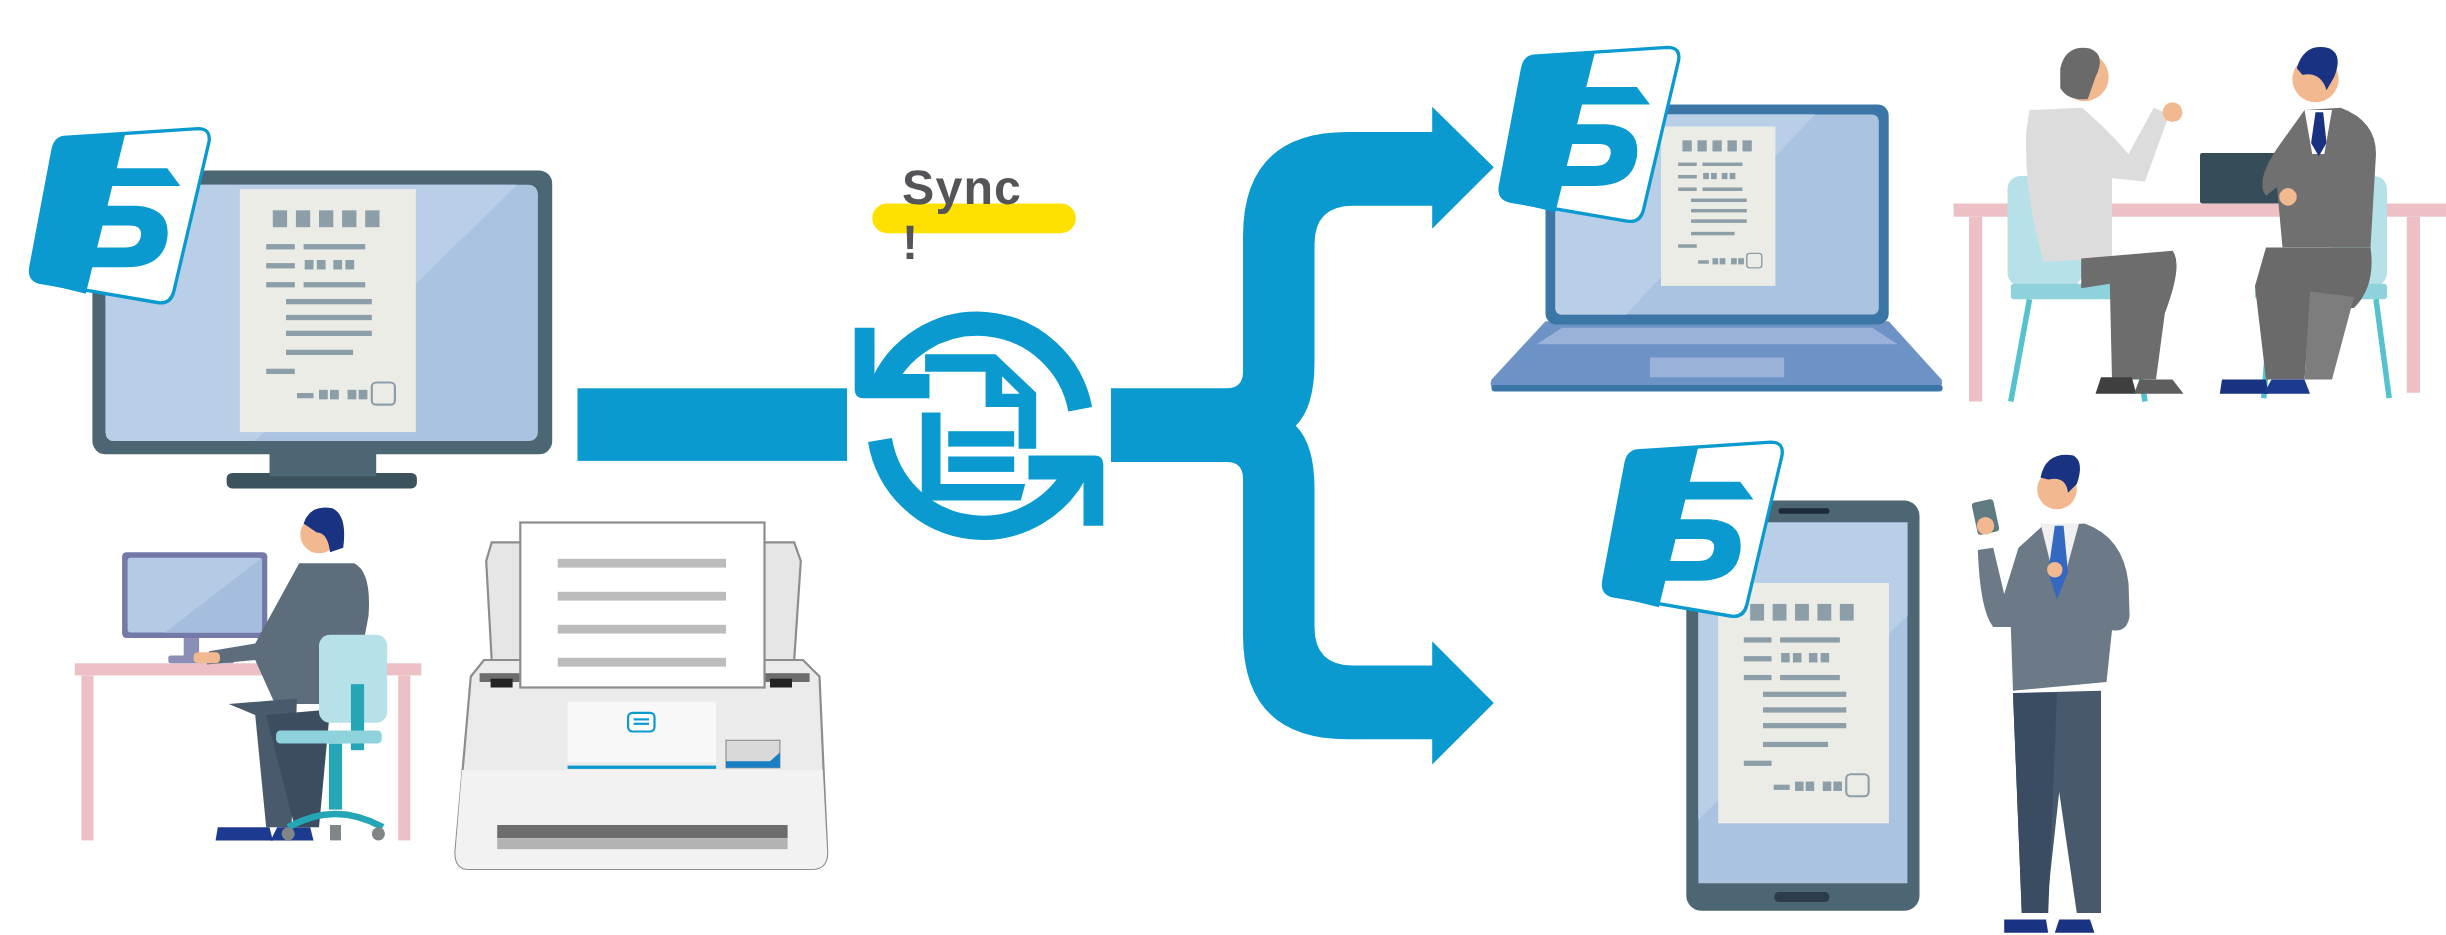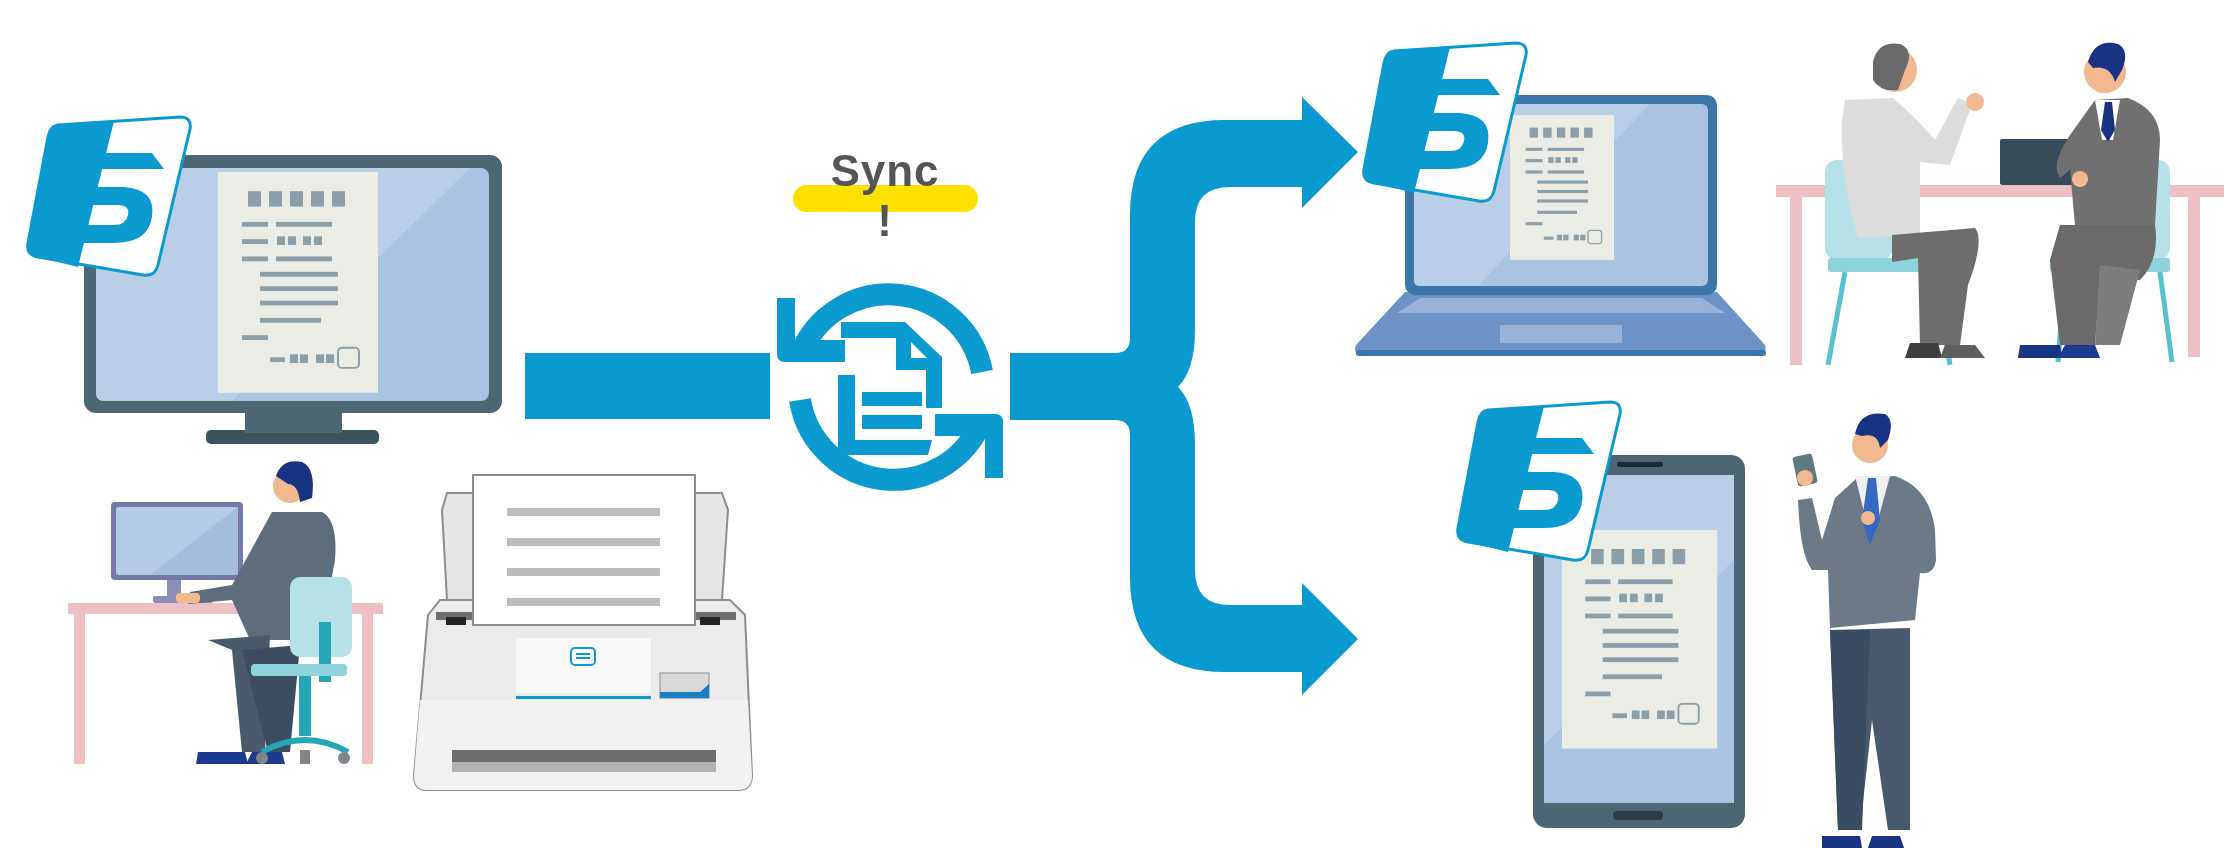--- a/index.html
+++ b/index.html
@@ -1,21 +1,21 @@
 <!DOCTYPE html>
 <html><head>
   <meta charset="utf-8">
   <style>
     html, body { margin: 0; padding: 0; background: #ffffff; }
     body { width: 2224px; height: 850px; overflow: hidden; position: relative; }
     #stage { position: absolute; left: 0; top: 0; width: 2224px; height: 850px; }
     .sync-label {
       position: absolute; left: 820px; top: 146px; width: 130px;
       font-family: "Liberation Sans", sans-serif; font-weight: bold;
-      font-size: 44px; color: #555559; text-align: center; letter-spacing: 1px;
+      font-size: 44px; color: #555559; letter-spacing: 1px;
       z-index: 3; line-height: 50px;
     }
     .sync-pill {
       position: absolute; left: 793px; top: 185px; width: 185px; height: 27px;
       border-radius: 14px; z-index: 2;
     }
   </style>
 </head>
 <body>
 

